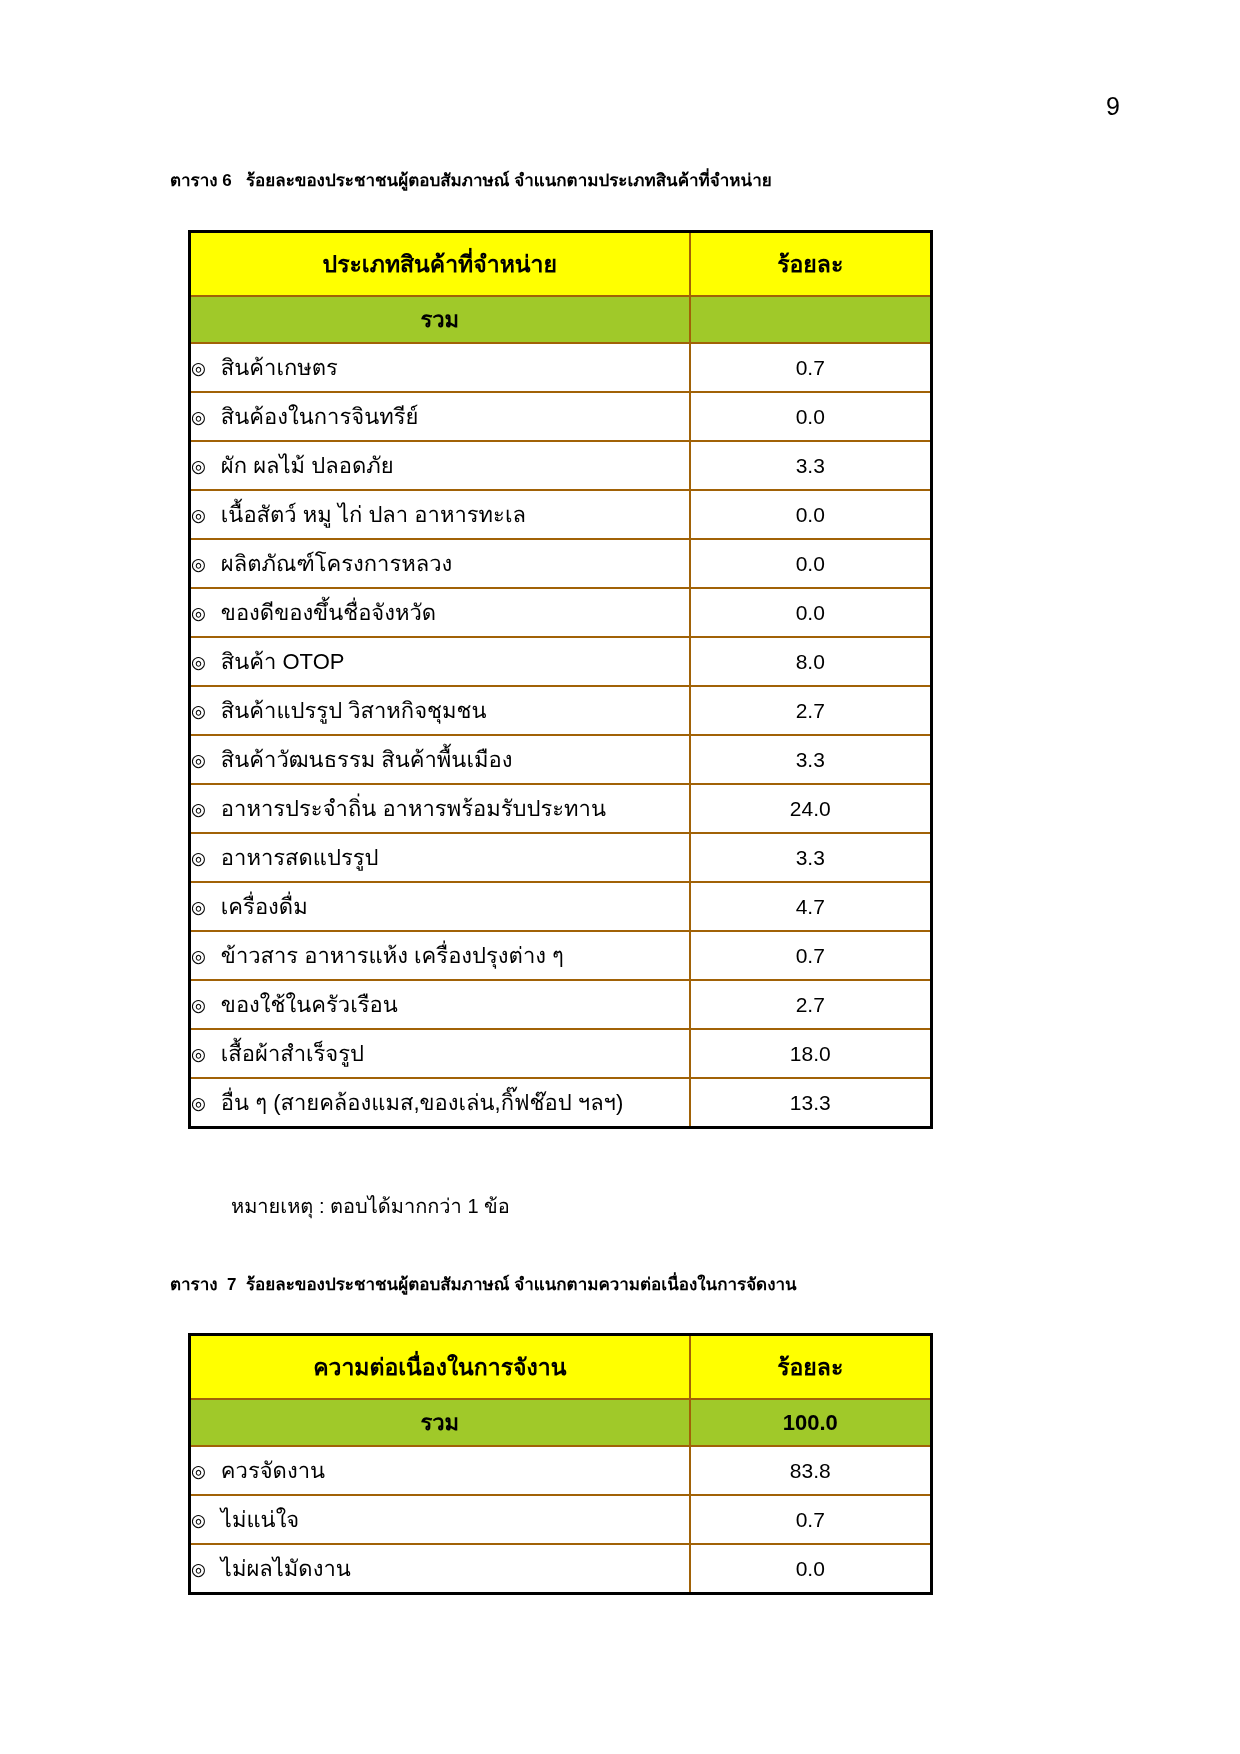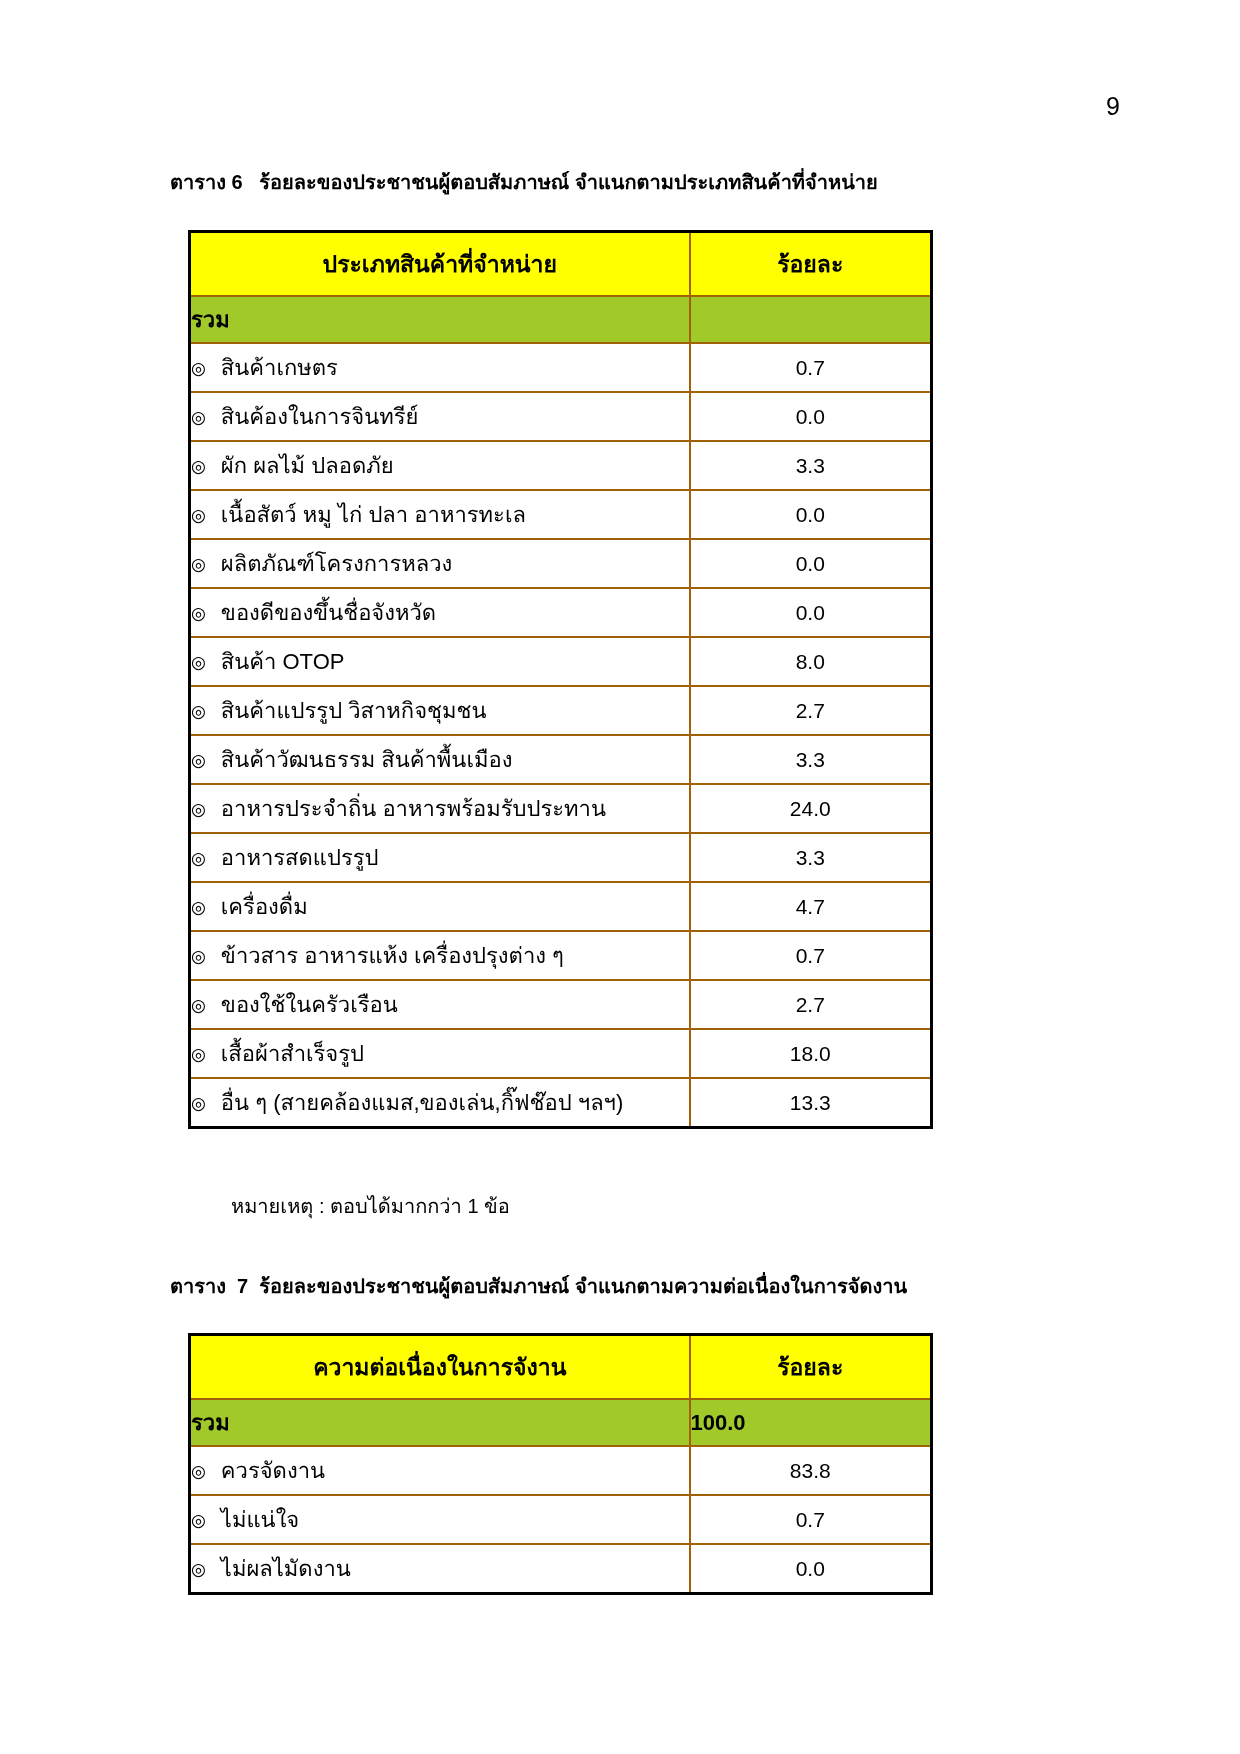--- a/index.html
+++ b/index.html
@@ -14,21 +14,21 @@
     width: 1240px; height: 1754px;
     background: #ffffff;
     overflow: hidden;
   }
   .page-number {
     position: absolute; left: 1106px; top: 92px;
     font-size: 25px; font-weight: 400;
   }
   .table-title {
     position: absolute; left: 170px;
-    font-size: 20px; font-weight: 700;
+    font-size: 17px; font-weight: 700;
     white-space: pre;
   }
   .title-6 { top: 166px; }
   .title-7 { top: 1270px; }
 
   table.report-table {
     position: absolute; left: 188px;
     border-collapse: collapse;
     table-layout: fixed;
     border: 3px solid #000;
@@ -48,20 +48,21 @@
   tr.header-row td {
     background: #FFFF00;
     font-weight: 700;
     text-align: center;
     height: 62px;
     font-size: 23px;
   }
   tr.total-row td {
     background: #A0C929;
     font-weight: 700;
+    text-align: center;
     height: 45px;
   }
   tr.data-row td { height: 47px; background: #ffffff; }
   td.label-cell {
     text-align: left;
     padding-left: 34px;
   }
   .bullet {
     display: inline-block;
     font-size: 17px;

